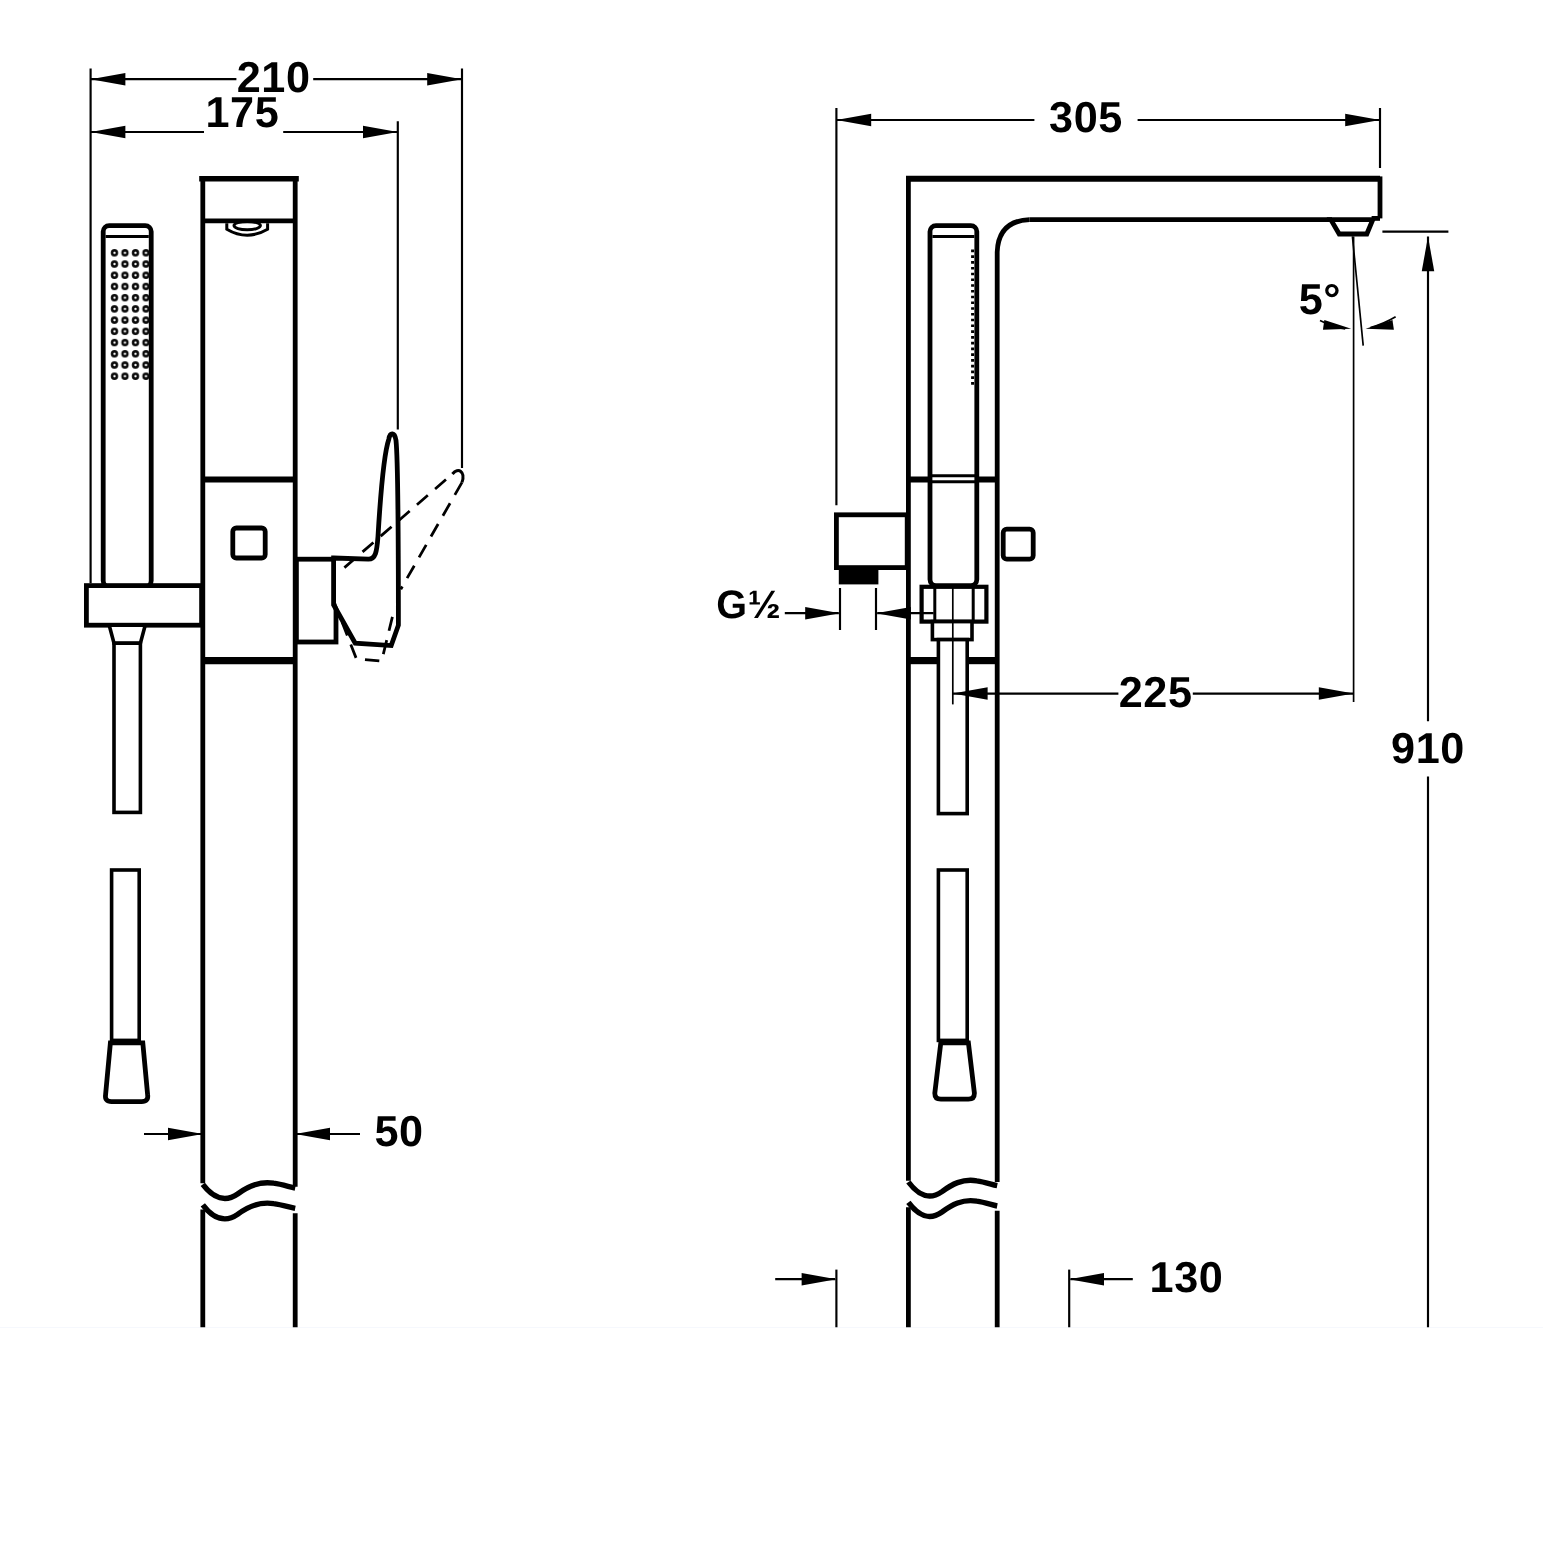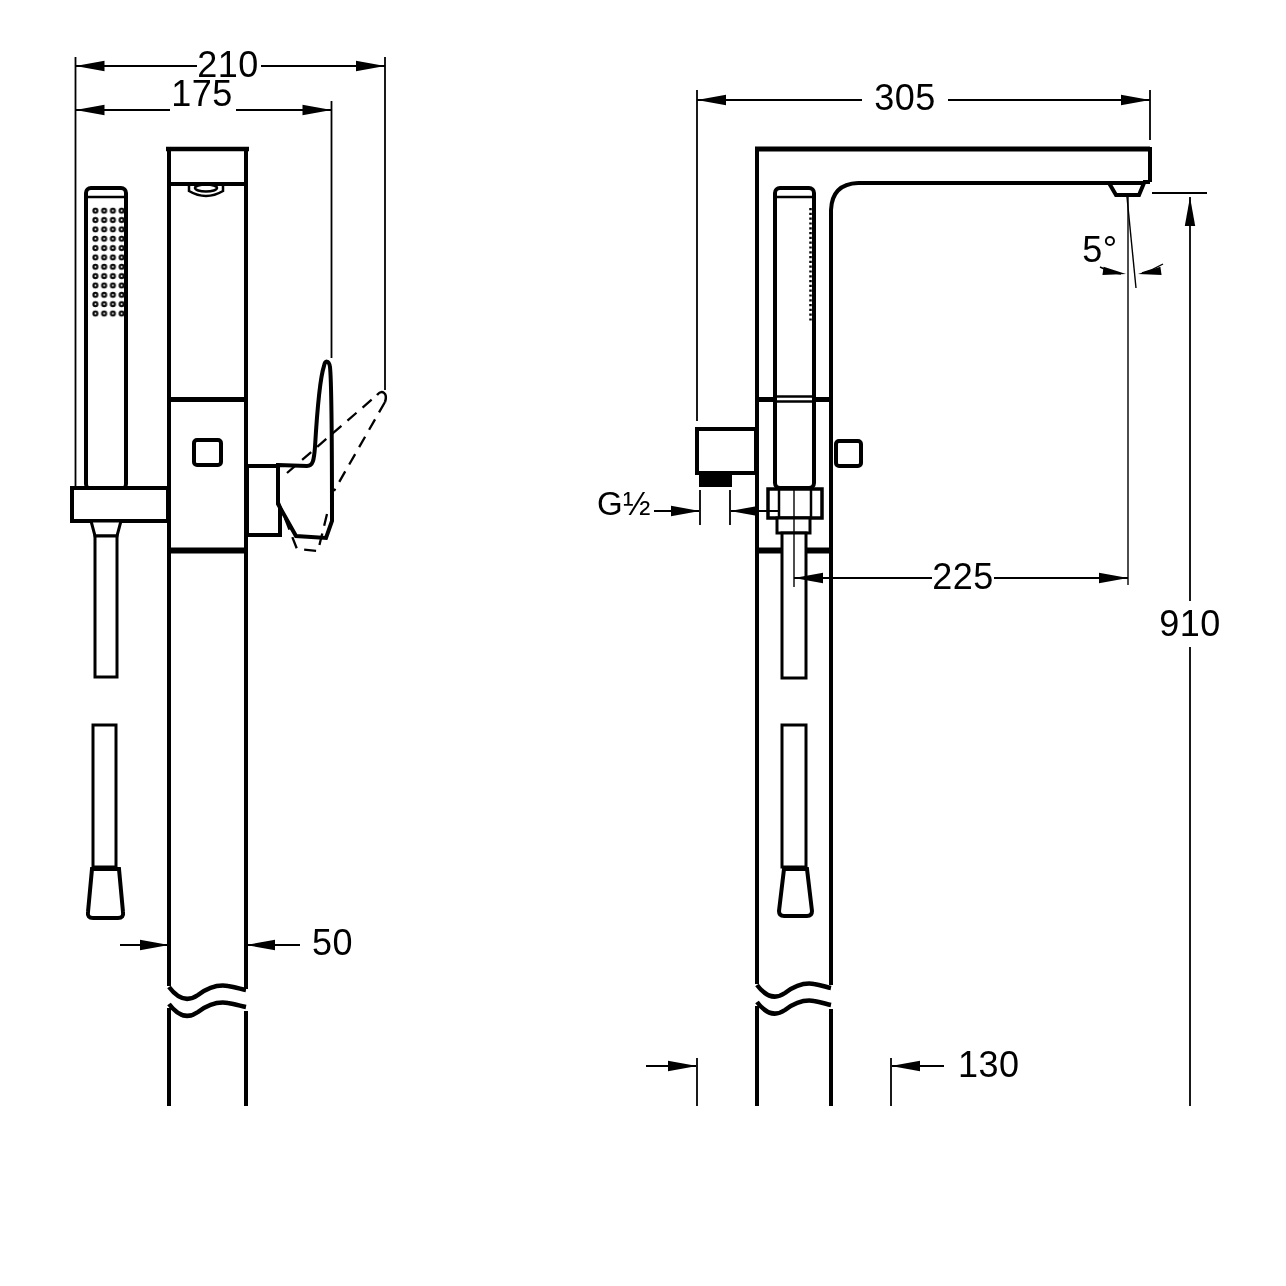--- a/index.html
+++ b/index.html
@@ -1,16 +1,16 @@
 <!DOCTYPE html>
 <html><head>
 <meta charset="utf-8">
 <style>
   html,body{margin:0;padding:0;background:#ffffff;}
-  .stage{width:1286px;height:1106px;background:#1d4ed8;position:relative;}
+  .stage{width:1286px;height:1106px;background:#1d4ed8;position:relative;font-weight:bold;}
   svg{display:block}
   
   .ln{stroke:#000;fill:none;stroke-linecap:butt;stroke-linejoin:miter;}
   .s5{stroke-width:5}
   .s45{stroke-width:4.5}
   .s4{stroke-width:4}
   .s35{stroke-width:3.5}
   .s3{stroke-width:3}
   .s25{stroke-width:2.5}
   .s7{stroke-width:7}

